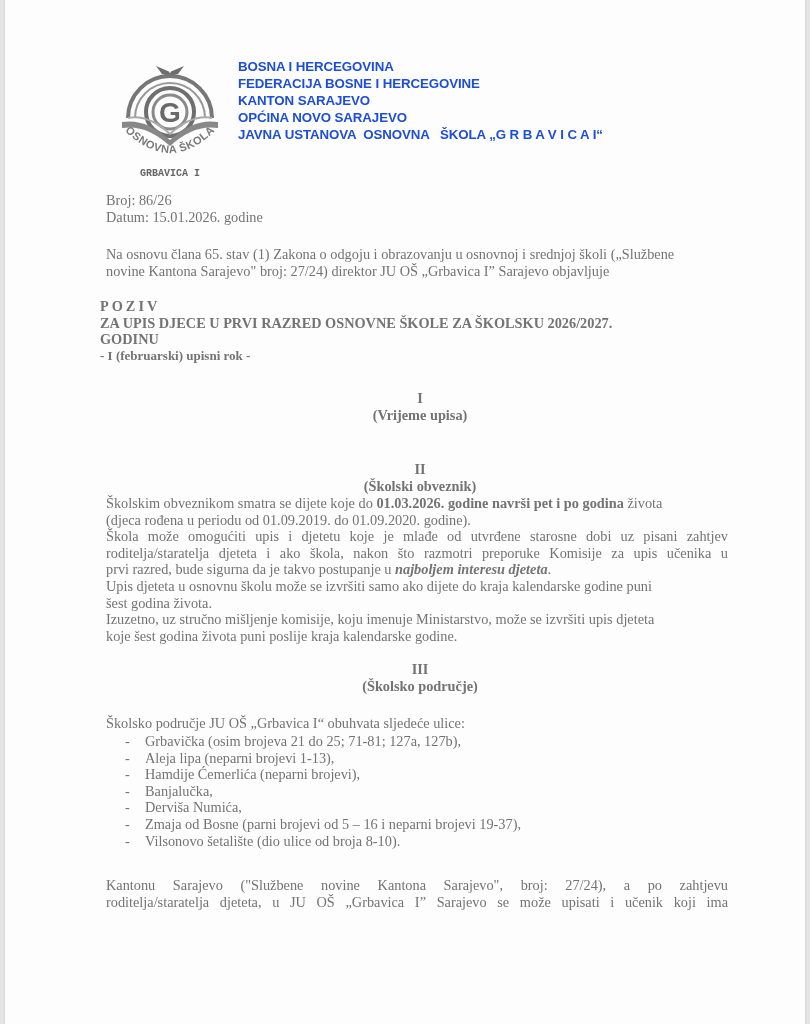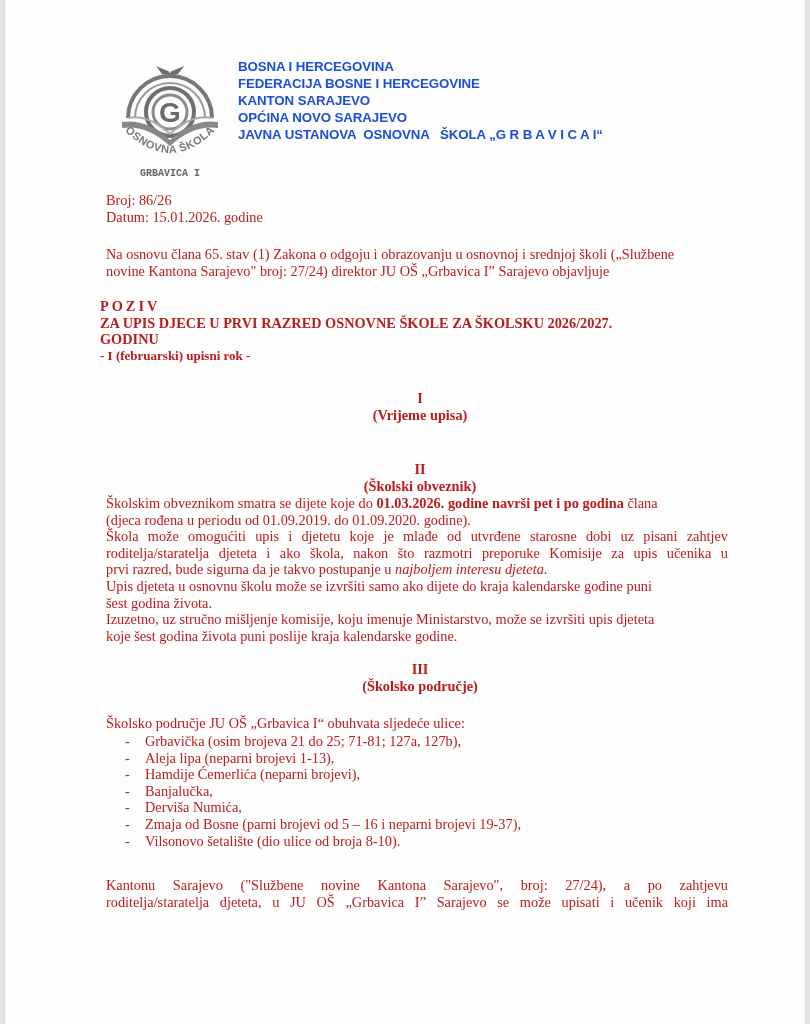--- a/index.html
+++ b/index.html
@@ -36,21 +36,21 @@
       font-family: "Liberation Sans", sans-serif;
       font-weight: bold;
       font-size: 13.3px;
       line-height: 17px;
       color: #1d4ed8;
       letter-spacing: -0.1px;
     }
     .header-lines div { white-space: pre; }
     .serif {
       font-family: "Liberation Serif", serif;
-      color: #b91c1c;
+      color: #737373;
       font-size: 14.3px;
       line-height: 16.6px;
     }
     .abs { position: absolute; }
     .meta {
       left: 101px;
       top: 192px;
     }
     .intro {
       left: 101px;
@@ -92,21 +92,21 @@
     }
     .bulleted .dash {
       width: 20px;
       display: inline-block;
     }
     .just-line {
       text-align: justify;
       text-align-last: justify;
     }
     b, strong { font-weight: bold; }
-    .bi { font-weight: normal; font-style: italic; }
+    .bi { font-weight: bold; font-style: italic; }
   </style>
 </head>
 <body>
 
 <div class="page">
 
   <svg class="logo" viewBox="0 0 124 124" xmlns="http://www.w3.org/2000/svg">
 
     <path d="M48 10 L62 16 L76 10 L70 18 L62 20 L54 18 Z" fill="#6d6d6d"></path>
     <text x="62" y="17" font-family="Liberation Serif, serif" font-size="7" text-anchor="middle" fill="#fff">I</text>
@@ -161,21 +161,21 @@
   </div>
   <div class="serif para" style="top:424px; left:98px;">
   </div>
 
   <div class="serif section-head" style="top:461px;">
     <div>II</div>
     <div>(Školski obveznik)</div>
   </div>
   <div class="serif para" style="top:495px;">
     <div>
-      <span>Školskim obveznikom smatra se dijete koje do </span><b>01.03.2026. godine navrši pet i po godina</b><span> člana</span>
+      <span>Školskim obveznikom smatra se dijete koje do </span><b>01.03.2026. godine navrši pet i po godina</b><span> života</span>
     </div>
     <div>(djeca rođena u periodu od 01.09.2019. do 01.09.2020. godine).</div>
     <div class="just-line">Škola može omogućiti upis i djetetu koje je mlađe od utvrđene starosne dobi uz pisani zahtjev</div>
     <div class="just-line">roditelja/staratelja djeteta i ako škola, nakon što razmotri preporuke Komisije za upis učenika u</div>
     <div>
       <span>prvi razred, bude sigurna da je takvo postupanje u </span><span class="bi">najboljem interesu djeteta</span><span>.</span>
     </div>
     <div>Upis djeteta u osnovnu školu može se izvršiti samo ako dijete do kraja kalendarske godine puni</div>
     <div>šest godina života.</div>
     <div>Izuzetno, uz stručno mišljenje komisije, koju imenuje Ministarstvo, može se izvršiti upis djeteta</div>

